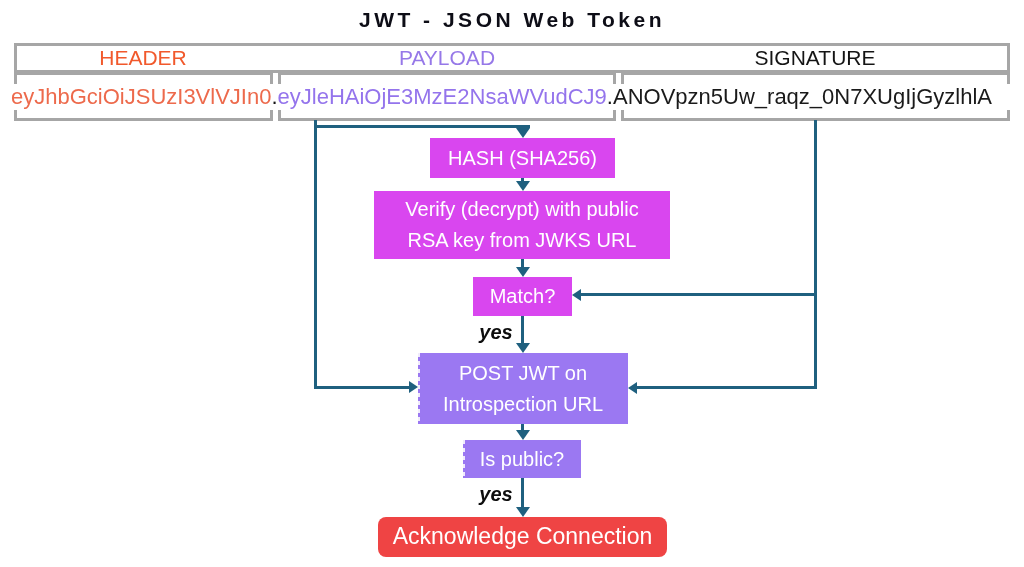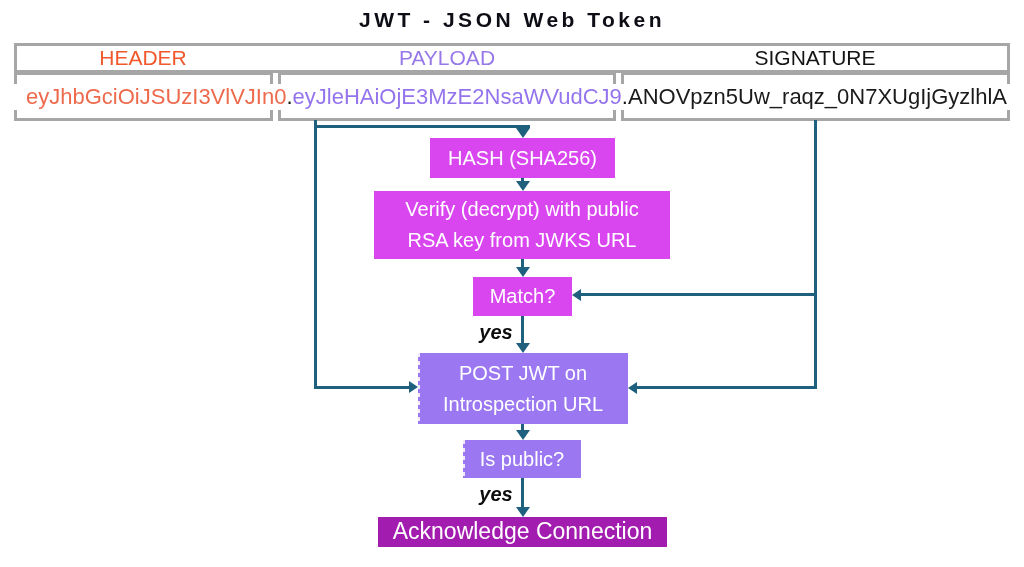--- a/index.html
+++ b/index.html
@@ -26,21 +26,21 @@
   .seg-bracket{
     position:absolute;top:72px;height:43px;
     border:3px solid #a6a6a6;background:transparent;
   }
   #bracket-header{left:14px;width:253px;}
   #bracket-payload{left:278px;width:332px;}
   #bracket-signature{left:621px;width:383px;}
   
   #token-strip{
     left:0;top:84px;width:1024px;height:26px;background:#ffffff;
-    font-size:22px;line-height:26px;white-space:nowrap;padding-left:26px;
+    font-size:22px;line-height:26px;white-space:nowrap;padding-left:11px;
     box-sizing:border-box;letter-spacing:0;
   }
   .tok-header{color:#ed6a4c;}
   .tok-dot{color:#141414;}
   .tok-payload{color:#9474ec;}
   .tok-signature{color:#1a1a1a;}
   
   .node{
     position:absolute;display:flex;align-items:center;justify-content:center;
     color:#ffffff;text-align:center;font-size:20px;line-height:1.55;
@@ -50,21 +50,21 @@
   .purple::before{
     content:"";position:absolute;left:0;top:0;bottom:0;width:2px;
     background:repeating-linear-gradient(180deg,#ffffff 0 4px,transparent 4px 8px);
     opacity:.85;
   }
   #node-hash{left:430px;top:138px;width:185px;height:40px;}
   #node-verify{left:374px;top:191px;width:296px;height:68px;padding:0 8px;box-sizing:border-box;}
   #node-match{left:473px;top:277px;width:99px;height:39px;}
   #node-post{left:418px;top:353px;width:210px;height:71px;}
   #node-active{left:463px;top:440px;width:118px;height:38px;}
-  #node-ack{left:378px;top:517px;width:289px;height:30px;background:#a21caf;font-size:23px;}
+  #node-ack{left:378px;top:517px;width:289px;height:40px;background:#ef4444;font-size:23px;border-radius:8px;}
   .yes-label{
     position:absolute;left:471px;width:50px;text-align:center;
     font-size:20px;font-weight:bold;font-style:italic;color:#0d0d0d;
   }
   #yes-1{top:321px;}
   #yes-2{top:483px;}
   
   .line{position:absolute;background:#1f607f;}
   .arrow{position:absolute;width:0;height:0;}
   .arrow-down{border-left:7px solid transparent;border-right:7px solid transparent;border-top:10px solid #1f607f;}

